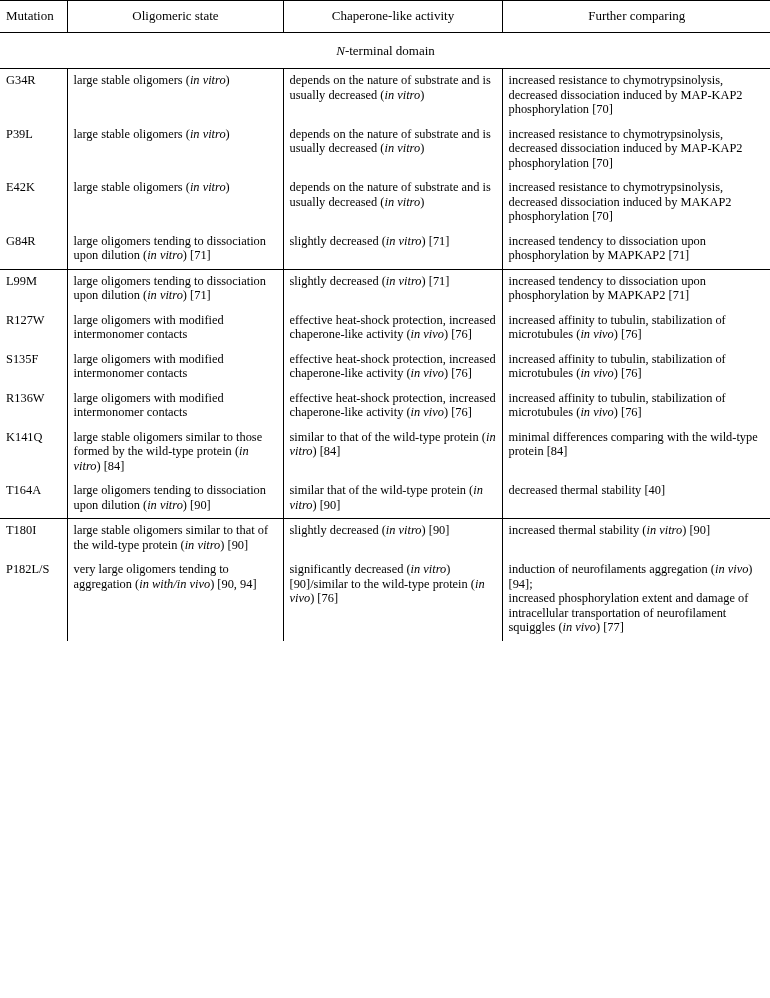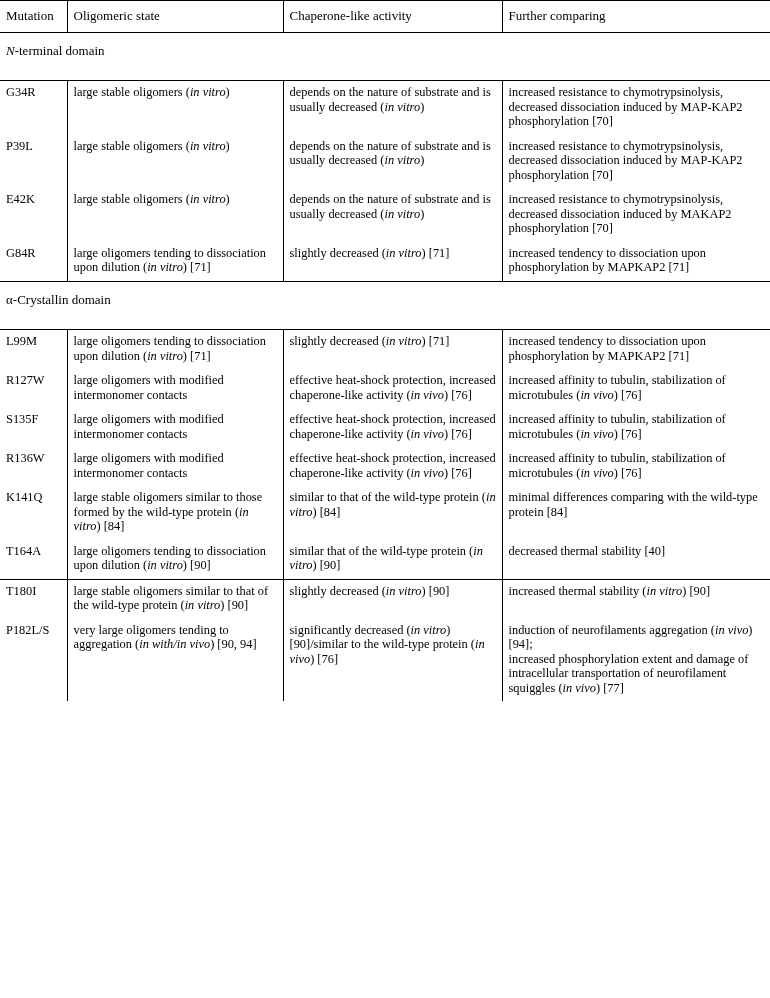--- a/index.html
+++ b/index.html
@@ -42,31 +42,32 @@
 
   
   .vr { border-left: 1px solid #000 !important; }
 
   
   tr.rule-top > td, tr.rule-top > th { border-top: 1px solid #000 !important; }
   tr.rule-bot > td, tr.rule-bot > th { border-bottom: 1px solid #000 !important; }
 
   
   tr.head-row > th {
-    text-align: left;
+    text-align: center;
     padding-top: 7px;
     padding-bottom: 9px;
     font-size: 13px;
   }
   tr.head-row > th.col-mut { text-align: left; padding-left: 6px; }
 
   
   tr.section-row > td {
+    text-align: center;
     padding-top: 10px;
-    padding-bottom: 22px;
+    padding-bottom: 10px;
     font-size: 13px;
   }
   td.section-cell i { font-style: italic; }
 
   .mut-cell { padding-left: 6px; white-space: nowrap; }
 
   
   tr.data-row > td { padding-bottom: 6px; }
   .pad-tall > td { padding-bottom: 14px; }
   .pad-xtall > td { padding-bottom: 30px; }
@@ -122,23 +123,20 @@
       <td class="vr">increased resistance to chymotrypsinolysis, decreased dissociation induced by MAKAP2 phosphorylation [70]</td>
     </tr>
 
     <tr class="data-row rule-bot pad-xtall">
       <td class="mut-cell">G84R</td>
       <td class="vr">large oligomers tending to dissociation upon dilution (<i>in vitro</i>) [71]</td>
       <td class="vr">slightly decreased (<i>in vitro</i>) [71]</td>
       <td class="vr">increased tendency to dissociation upon phosphorylation by MAPKAP2 [71]</td>
     </tr>
 
-    <tr class="section-row rule-bot">
-      <td class="section-cell" colspan="4">α-Crystallin domain</td>
-    </tr>
 
     <tr class="data-row pad-tall">
       <td class="mut-cell">L99M</td>
       <td class="vr">large oligomers tending to dissociation upon dilution (<i>in vitro</i>) [71]</td>
       <td class="vr">slightly decreased (<i>in vitro</i>) [71]</td>
       <td class="vr">increased tendency to dissociation upon phosphorylation by MAPKAP2 [71]</td>
     </tr>
 
     <tr class="data-row pad-tall">
       <td class="mut-cell">R127W</td>

